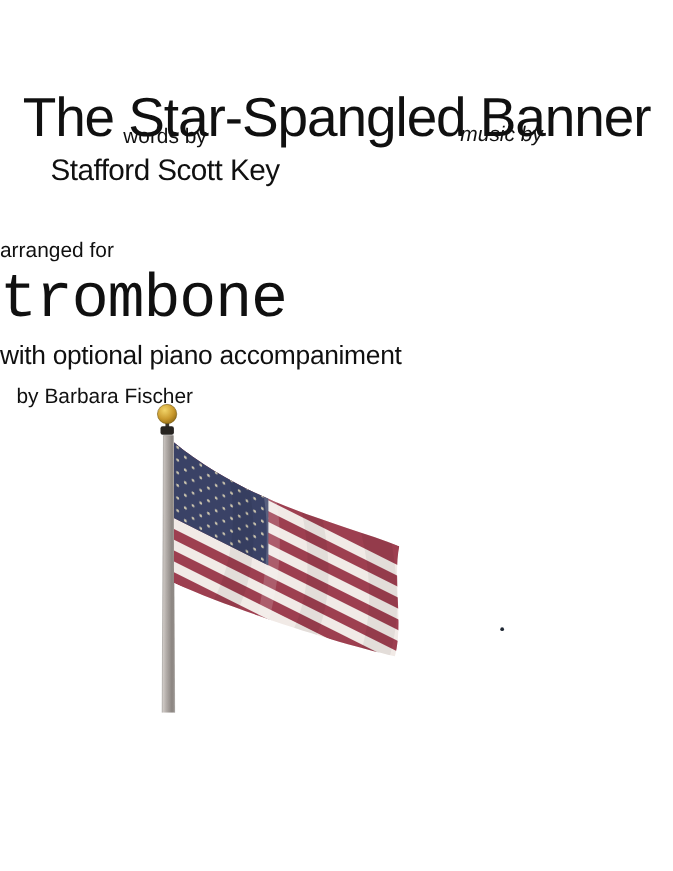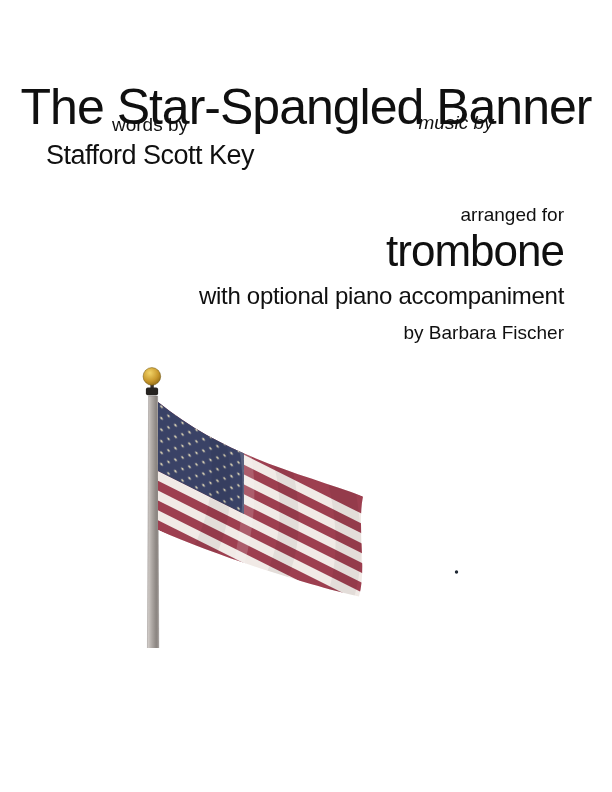--- a/index.html
+++ b/index.html
@@ -12,23 +12,23 @@
   .art{position:absolute;left:0;top:0;width:612px;height:792px;}
   .title{
     position:absolute;top:44px;left:0;width:612px;text-align:center;
     font-size:50px;font-weight:400;letter-spacing:-1px;white-space:nowrap;
   }
   .credit{position:absolute;text-align:center;}
   .credit-words{left:28px;top:114px;width:244px;}
   .credit-music{left:318px;top:112px;width:276px;font-style:italic;}
   .credit-label{font-size:19px;}
   .credit-name{font-size:27px;margin-top:4px;letter-spacing:-0.5px;white-space:nowrap;}
-  .arrangement{position:absolute;left:0;top:204px;width:564px;text-align:right;}
+  .arrangement{position:absolute;left:0;top:218px;width:564px;text-align:left;}
   .arr-label{font-size:19px;}
-  .instrument{font-size:44px;margin-top:0;letter-spacing:-1px;}
+  .instrument{font-size:56px;margin-top:0;letter-spacing:-1px;font-family:Liberation Mono, monospace;}
   .accomp{font-size:24px;margin-top:6px;letter-spacing:-0.3px;}
   .arranger{font-size:19px;margin-top:12px;padding-left:15px;}
 
   
   .flag-base{fill:var(--stripe-white,#f1eae6);}
   .stripe-red{fill:var(--stripe-red,#9d3f50);}
   .canton{fill:var(--canton-blue,#3a4266);}
   .star-dot{fill:var(--star,#cfc8b0);}
   .truck{fill:var(--truck-black,#262320);}
   .fold-dark{fill:#000;opacity:.055;}

